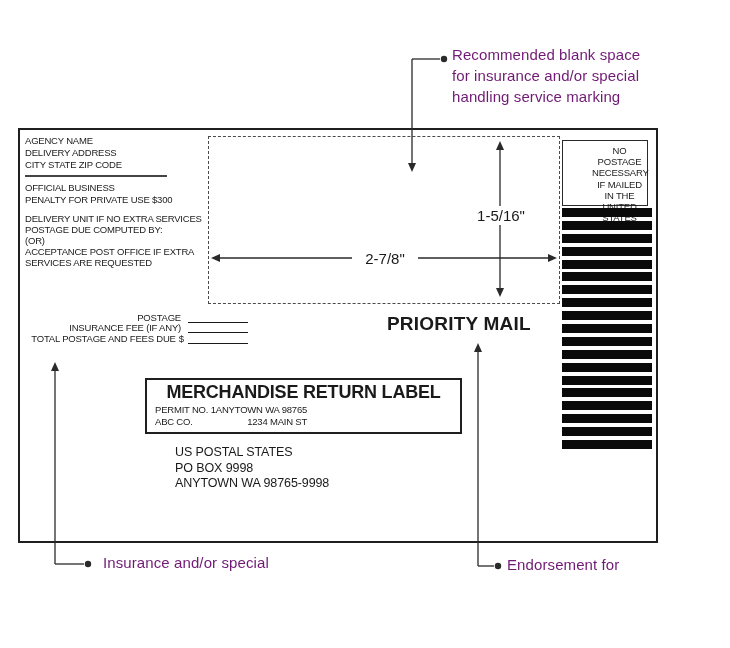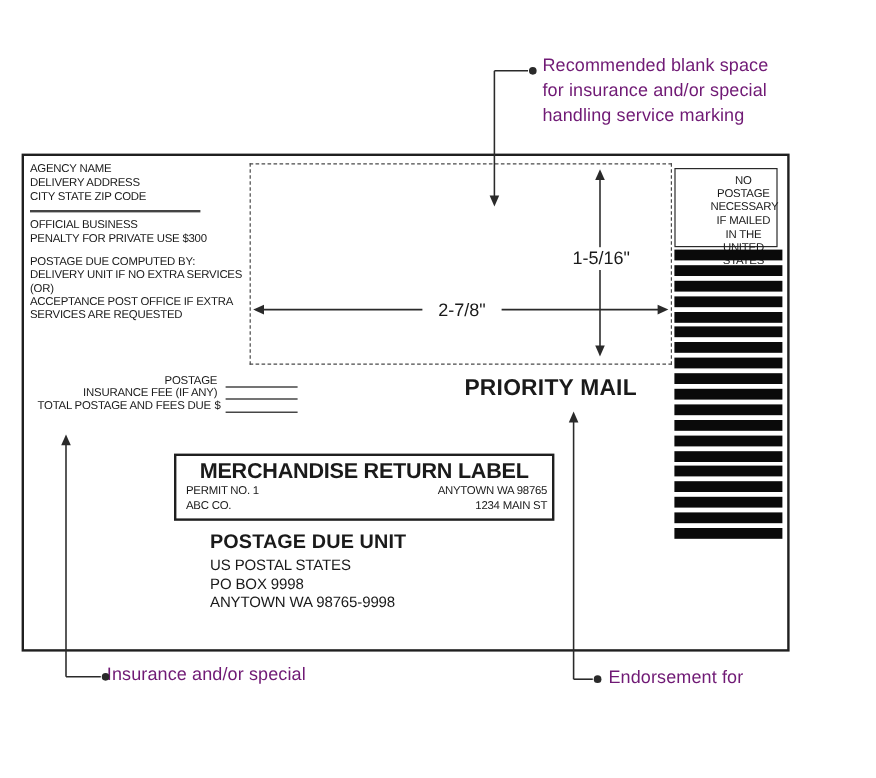--- a/index.html
+++ b/index.html
@@ -106,21 +106,21 @@
   
   #mrl-box {
     left: 145px; top: 378px; width: 313px; height: 50px;
     border: 2px solid #1f1f1f; z-index: 3;
     padding-top: 2px;
   }
   #mrl-title {
     text-align: center; font-size: 18px; font-weight: bold;
     letter-spacing: -0.2px; white-space: nowrap;
   }
-  #mrl-cols { display: flex; justify-content: space-between; padding: 1px 4px 0 8px; }
+  #mrl-cols { display: flex; padding: 1px 4px 0 8px; }
   #mrl-cols .col-right { text-align: right; }
 
   
   #pdu-block { left: 175px; top: 443px; z-index: 3; }
   #pdu-title { font-size: 16.5px; font-weight: bold; letter-spacing: 0.1px; white-space: nowrap; }
   #pdu-block .addr { font-size: 12.5px; line-height: 15.5px; letter-spacing: -0.1px; white-space: nowrap; margin-top: 2px; }
 </style>
 </head>
 <body>
 
@@ -137,22 +137,22 @@
   <div class="abs" id="blank-space-box"></div>
 
   <div class="abs tiny" id="return-address">
     <div>AGENCY NAME</div>
     <div>DELIVERY ADDRESS</div>
     <div>CITY STATE ZIP CODE</div>
     <hr class="divider">
     <div>OFFICIAL BUSINESS</div>
     <div>PENALTY FOR PRIVATE USE $300</div>
     <div class="block-gap"></div>
+    <div class="pd-line">DELIVERY UNIT IF NO EXTRA SERVICES</div>
     <div class="pd-line">POSTAGE DUE COMPUTED BY:</div>
-    <div class="pd-line">DELIVERY UNIT IF NO EXTRA SERVICES</div>
     <div class="pd-line">(OR)</div>
     <div class="pd-line">ACCEPTANCE POST OFFICE IF EXTRA</div>
     <div class="pd-line">SERVICES ARE REQUESTED</div>
   </div>
 
   <div class="abs" id="fee-block">
     <div class="fee-row">
       <span class="fee-label">POSTAGE</span>
       <span class="fee-prefix"></span>
       <span class="fee-line"></span>
@@ -209,32 +209,31 @@
         <div>ABC CO.</div>
       </div>
       <div class="col-right tiny">
         <div>ANYTOWN WA 98765</div>
         <div>1234 MAIN ST</div>
       </div>
     </div>
   </div>
 
   <div class="abs" id="pdu-block">
-    <div id="pdu-title">POSTAGE DUE UNIT</div>
     <div class="addr">
       <div>US POSTAL STATES</div>
       <div>PO BOX 9998</div>
       <div>ANYTOWN WA 98765-9998</div>
     </div>
   </div>
 
   <div class="abs dim-label" style="left:468px; top:206px; width:58px;">1-5/16"</div>
   <div class="abs dim-label" style="left:352px; top:249px; width:58px;">2-7/8"</div>
 
-  <div class="abs callout" style="left:89px; top:552px;">
+  <div class="abs callout" style="left:103px; top:552px;">
     <div>Insurance and/or special</div>
   </div>
 
   <div class="abs callout" style="left:507px; top:554px;">
     <div>Endorsement for</div>
   </div>
 
   <svg id="connectors" xmlns="http://www.w3.org/2000/svg" viewBox="0 0 730 648">
 
     <g>

